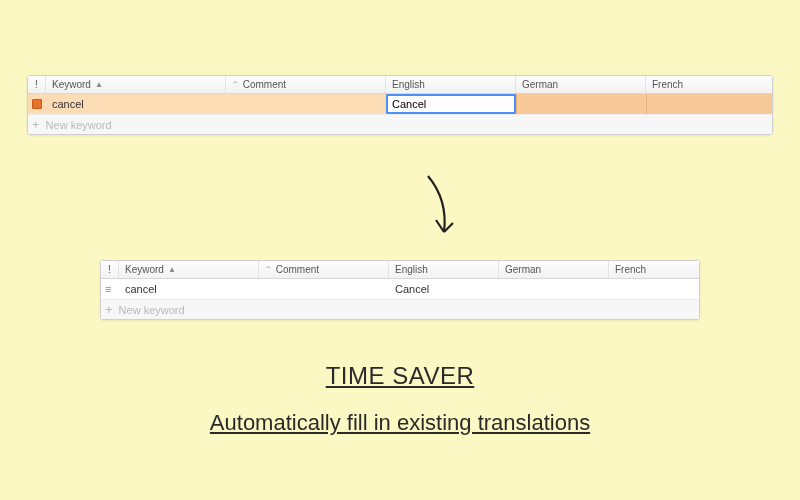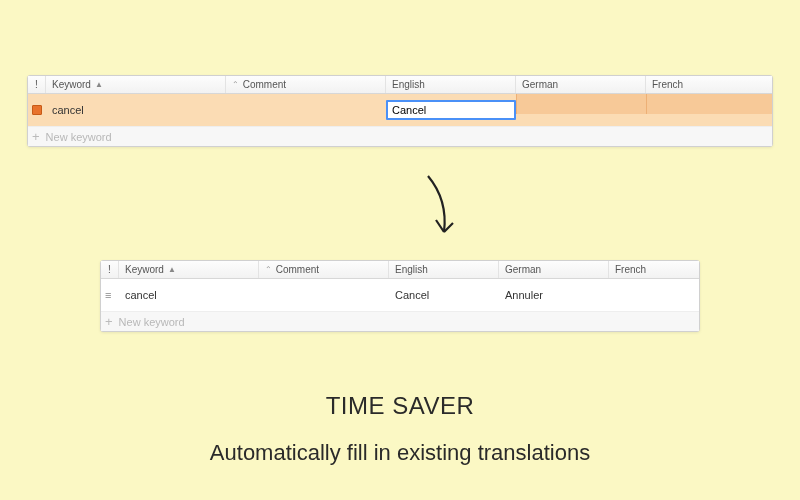--- a/index.html
+++ b/index.html
@@ -39,21 +39,21 @@
     white-space: nowrap;
   }
   .hcell:last-child { border-right: none; }
   .hcell.icon { width: 18px; padding: 0; justify-content: center; }
   .hcell .sort { margin-left: 4px; font-size: 8px; color: #888; }
   .hcell .chev { margin-right: 4px; font-size: 8px; color: #999; }
 
   .data-row {
     display: flex;
     align-items: stretch;
-    height: 32px;
+    height: 20px;
   }
   .data-row.selected { background: #fbdcb4; }
   .dcell {
     display: flex;
     align-items: center;
     padding: 0 6px;
     font-size: 11px;
     color: #333;
   }
   .dcell.icon { width: 18px; padding: 0; justify-content: center; }
@@ -108,24 +108,25 @@
 
   .arrow {
     position: absolute;
     left: 410px; top: 170px;
     color: #222;
   }
 
   .caption {
     position: absolute;
     left: 0; right: 0;
-    top: 392px;
+    top: 362px;
     text-align: center;
     color: #2a2a2a;
     font-weight: 300;
+    text-decoration: underline;
   }
   .caption .t1 { font-size: 24px; letter-spacing: 0.5px; }
   .caption .t2 { font-size: 22px; margin-top: 20px; font-weight: 300; }
 </style>
 </head>
 <body>
 
 <div class="panel top">
   <div class="header-row">
     <div class="hcell icon">!</div>
@@ -199,23 +200,20 @@
     <div class="dcell icon">
         <span class="grip plain">≡</span>
       </div>
     <div class="dcell" style="width:140px">
         <span>cancel</span>
       </div>
     <div class="dcell" style="width:130px"></div>
     <div class="dcell" style="width:110px">
         <span>Cancel</span>
       </div>
-    <div class="dcell" style="flex:1">
-        <span>Annuler</span>
-      </div>
   </div>
   <div class="add-row">
     <span class="plus">+</span>
     <span>New keyword</span>
   </div>
 </div>
 
 <div class="caption">
   <div class="t1">TIME SAVER</div>
   <div class="t2">Automatically fill in existing translations</div>

